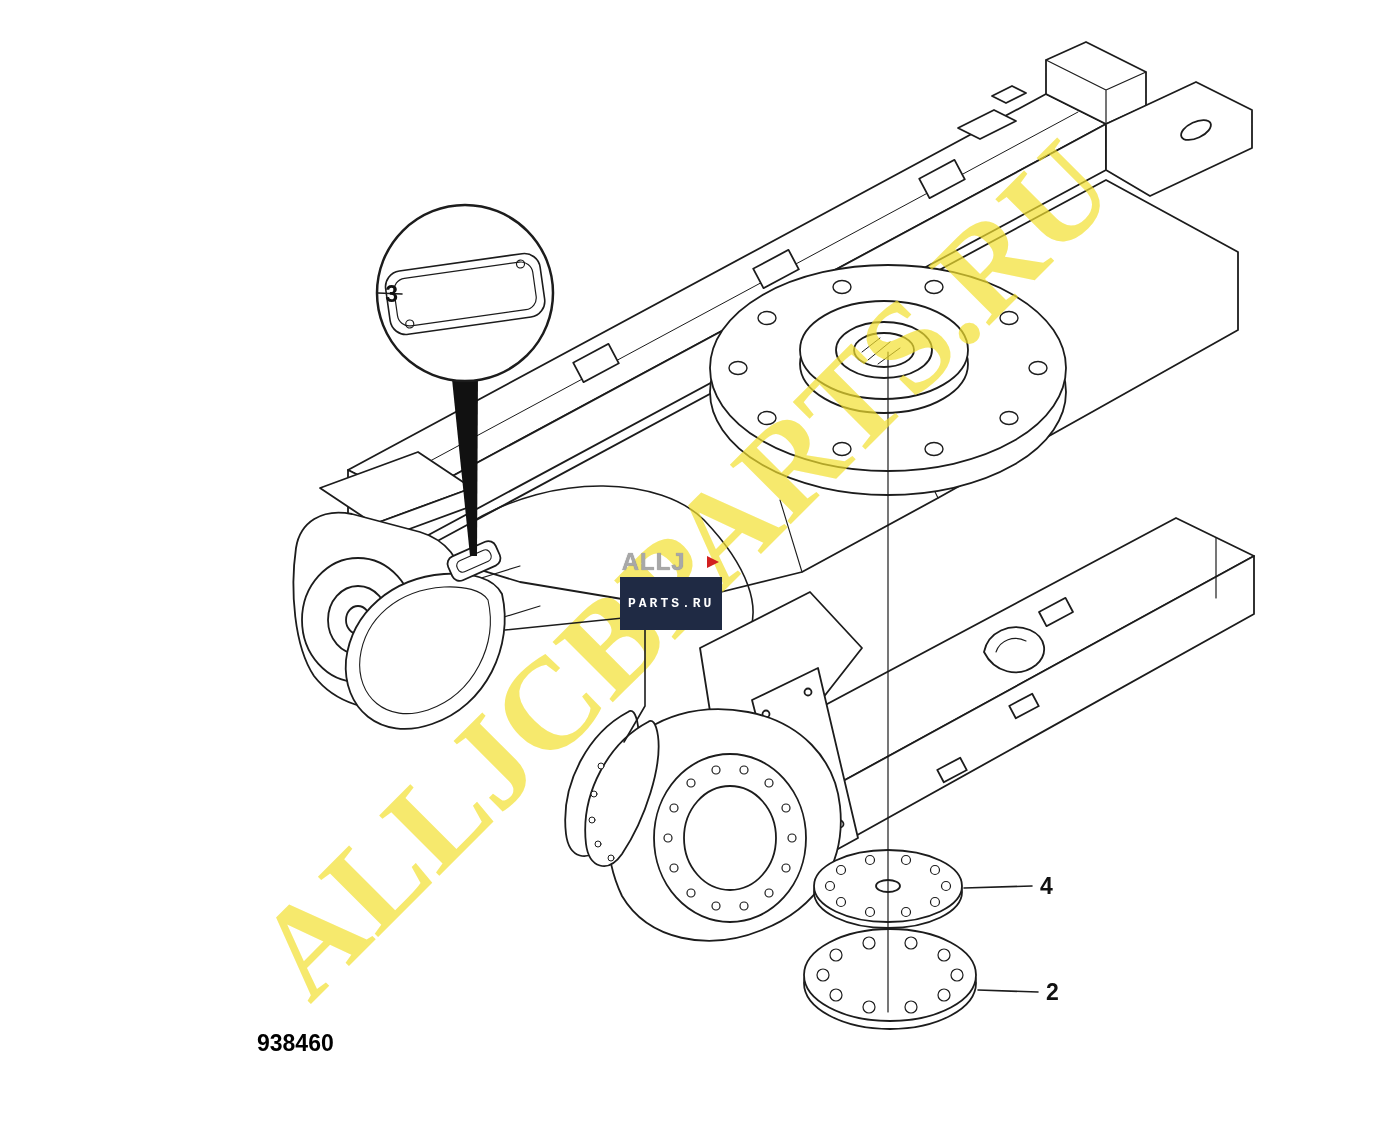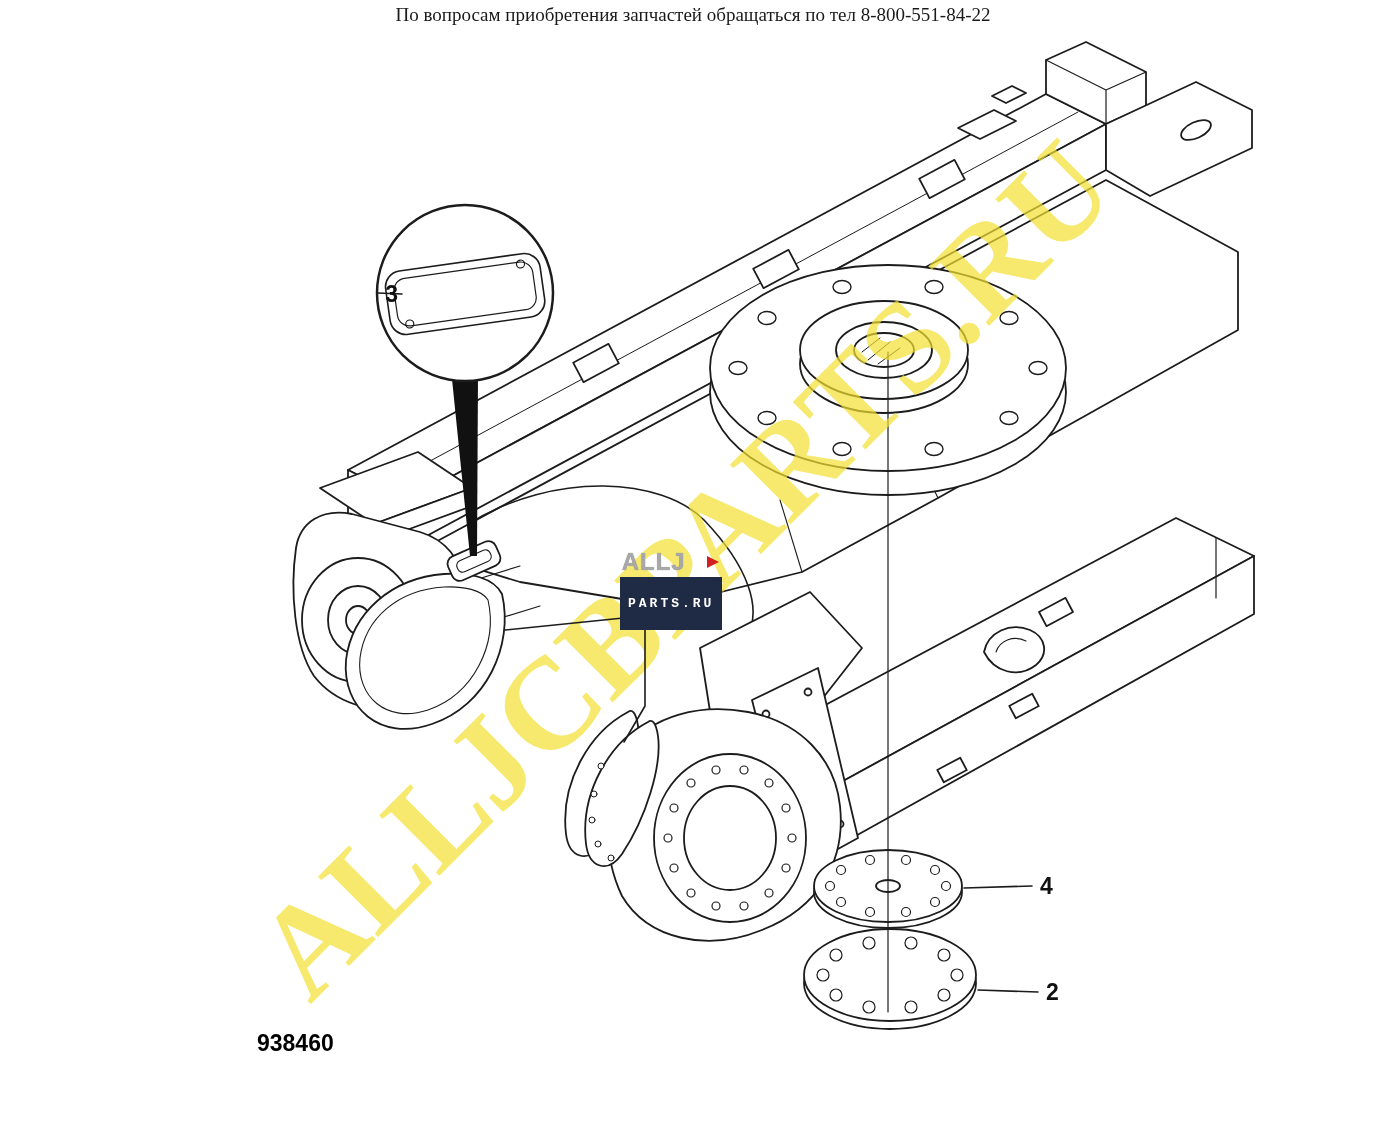--- a/index.html
+++ b/index.html
@@ -18,21 +18,20 @@
                font-weight:bold;font-size:13px;letter-spacing:3px;padding:19px 8px;margin-top:1px;}
   text.callout{font-family:"Liberation Sans",sans-serif;font-weight:bold;font-size:23px;fill:#111;}
   text.watermark{font-family:"Liberation Serif",serif;font-weight:bold;font-size:130px;
                  fill-opacity:0.7;}
 </style>
 </head>
 <body>
 
 <div class="page">
 
-  <div class="header">По вопросам приобретения запчастей обращаться по тел 8-800-551-84-22</div>
 
   <svg class="canvas" viewBox="0 0 1386 1134">
 
     <g stroke="#1c1c1c" fill="none" stroke-width="1.8" stroke-linejoin="round" stroke-linecap="round">
 
       <g>
         <path d="M348,470 L1046,94 L1106,124 L408,500 Z" fill="#fff"></path>
         <path d="M408,500 L1106,124 L1106,170 L408,546 Z" fill="#fff"></path>
         <path d="M348,470 L408,500 L408,546 L348,516 Z" fill="#fff"></path>
         <path d="M380,488 L1078,112" stroke-width="1"></path>

